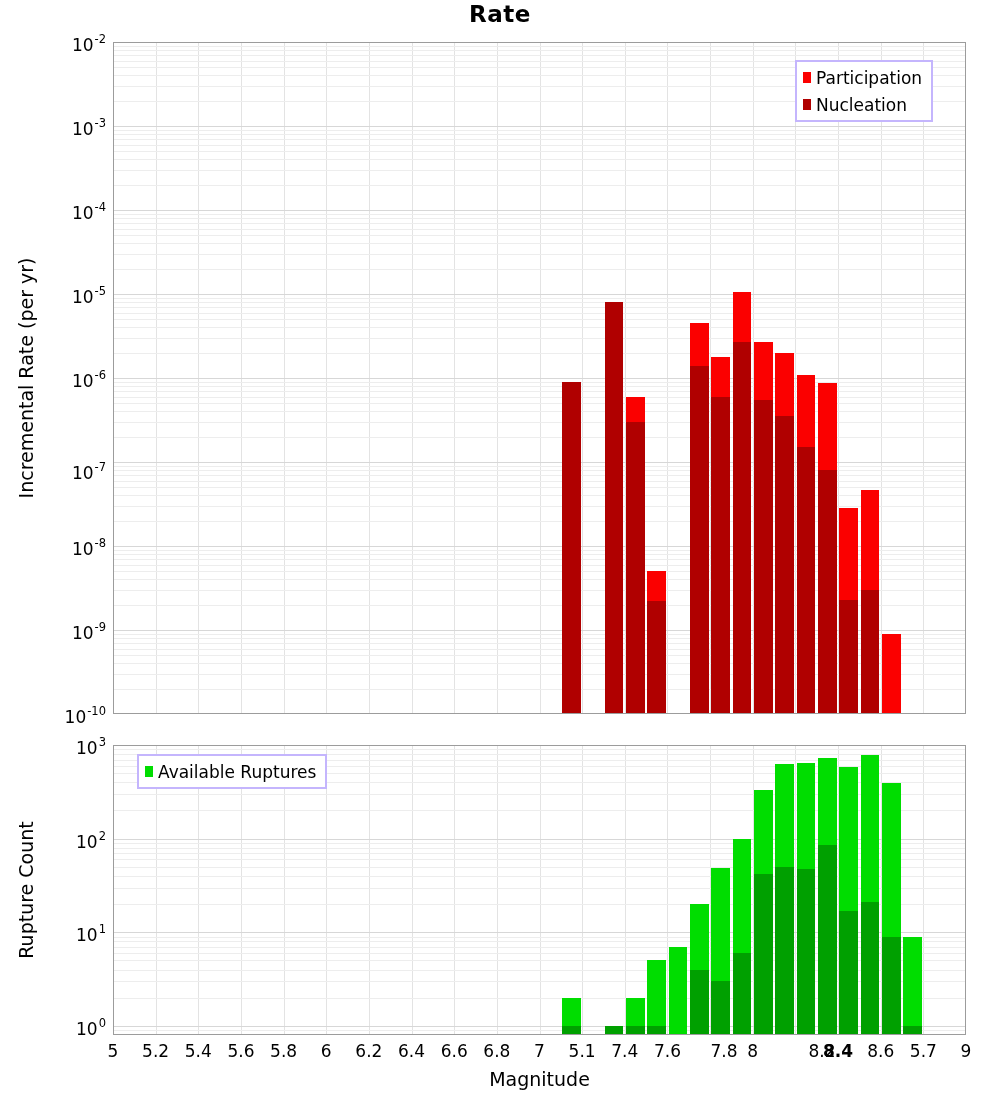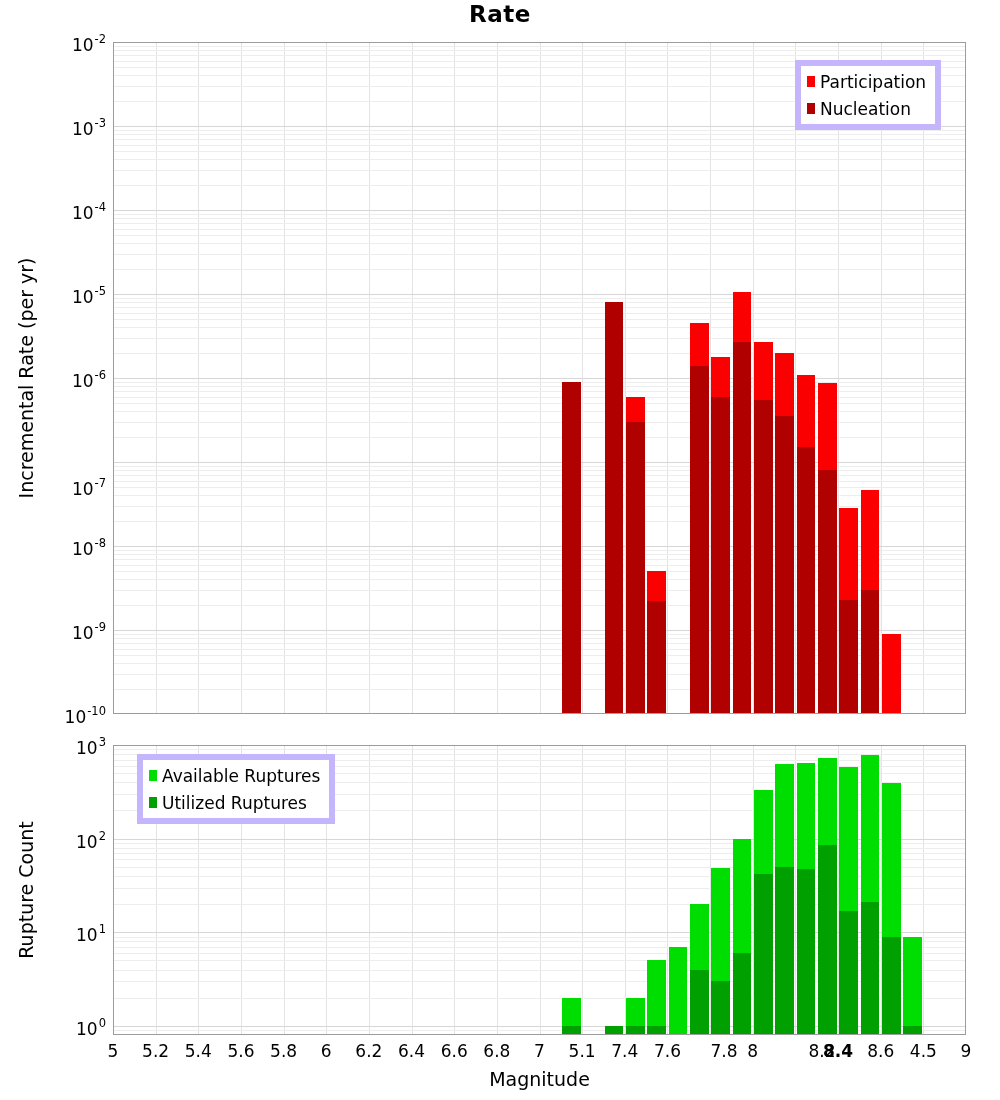--- a/index.html
+++ b/index.html
@@ -31,21 +31,21 @@
   }
   .axis-title-y{
     position:absolute;white-space:nowrap;font-size:19px;
     transform:translate(-50%,-50%) rotate(-90deg);
   }
   .axis-title-x{
     position:absolute;top:1068px;left:113px;width:853px;text-align:center;
     font-size:19px;
   }
   .legend{
-    position:absolute;background:#fff;border:6px solid #c4b5fd;
+    position:absolute;background:#fff;border:2px solid #c4b5fd;
     padding:2px 9px 2px 6px;z-index:10;
   }
   .legend-item{display:flex;align-items:center;height:27px;font-size:17px;white-space:nowrap;}
   .swatch{width:8px;height:11px;margin-right:5px;flex:0 0 auto;}
 </style>
 </head>
 <body>
 
 <div class="chart-title">Rate</div>
 
@@ -262,33 +262,29 @@
     <span class="swatch" style="background: rgb(176, 0, 0);"></span>
     <span>Nucleation</span>
   </div>
 </div>
 
 <div class="legend" style="left:137px;top:754px;">
   <div class="legend-item">
     <span class="swatch" style="background: rgb(0, 221, 0);"></span>
     <span>Available Ruptures</span>
   </div>
-  <div class="legend-item">
-    <span class="swatch" style="background: rgb(0, 160, 0);"></span>
-    <span>Utilized Ruptures</span>
-  </div>
 </div>
 
 <div id="yticks-top">
     <div class="ytick" style="top: 29px;"><span>10</span><sup>-2</sup></div>
     <div class="ytick" style="top: 113px;"><span>10</span><sup>-3</sup></div>
     <div class="ytick" style="top: 197px;"><span>10</span><sup>-4</sup></div>
     <div class="ytick" style="top: 281px;"><span>10</span><sup>-5</sup></div>
     <div class="ytick" style="top: 365px;"><span>10</span><sup>-6</sup></div>
-    <div class="ytick" style="top: 473px;"><span>10</span><sup>-7</sup></div>
+    <div class="ytick" style="top: 457px;"><span>10</span><sup>-7</sup></div>
     <div class="ytick" style="top: 533px;"><span>10</span><sup>-8</sup></div>
     <div class="ytick" style="top: 617px;"><span>10</span><sup>-9</sup></div>
     <div class="ytick" style="top: 701px;"><span>10</span><sup>-10</sup></div>
   </div>
 <div id="yticks-bot">
     <div class="ytick" style="top: 732px;"><span>10</span><sup>3</sup></div>
     <div class="ytick" style="top: 825.64px;"><span>10</span><sup>2</sup></div>
     <div class="ytick" style="top: 919.28px;"><span>10</span><sup>1</sup></div>
     <div class="ytick" style="top: 1012.93px;"><span>10</span><sup>0</sup></div>
   </div>
@@ -305,17 +301,17 @@
     <div class="xtick" style="left: 496.85px;">6.8</div>
     <div class="xtick" style="left: 539.5px;">7</div>
     <div class="xtick" style="left: 582.15px;">5.1</div>
     <div class="xtick" style="left: 624.8px;">7.4</div>
     <div class="xtick" style="left: 667.45px; text-align: center;">7.6</div>
     <div class="xtick" style="left: 724px;">7.8</div>
     <div class="xtick" style="left: 752.75px;">8</div>
     <div class="xtick" style="left: 822px;">8.2</div>
     <div class="xtick" style="left: 838.05px; font-weight: bold;">8.4</div>
     <div class="xtick" style="left: 880.7px;">8.6</div>
-    <div class="xtick" style="left: 923.35px;">4.5</div>
+    <div class="xtick" style="left: 923.35px;">5.7</div>
     <div class="xtick" style="left: 966px;">9</div>
   </div>
 
 <div class="axis-title-x">Magnitude</div>
 
 </body></html>

